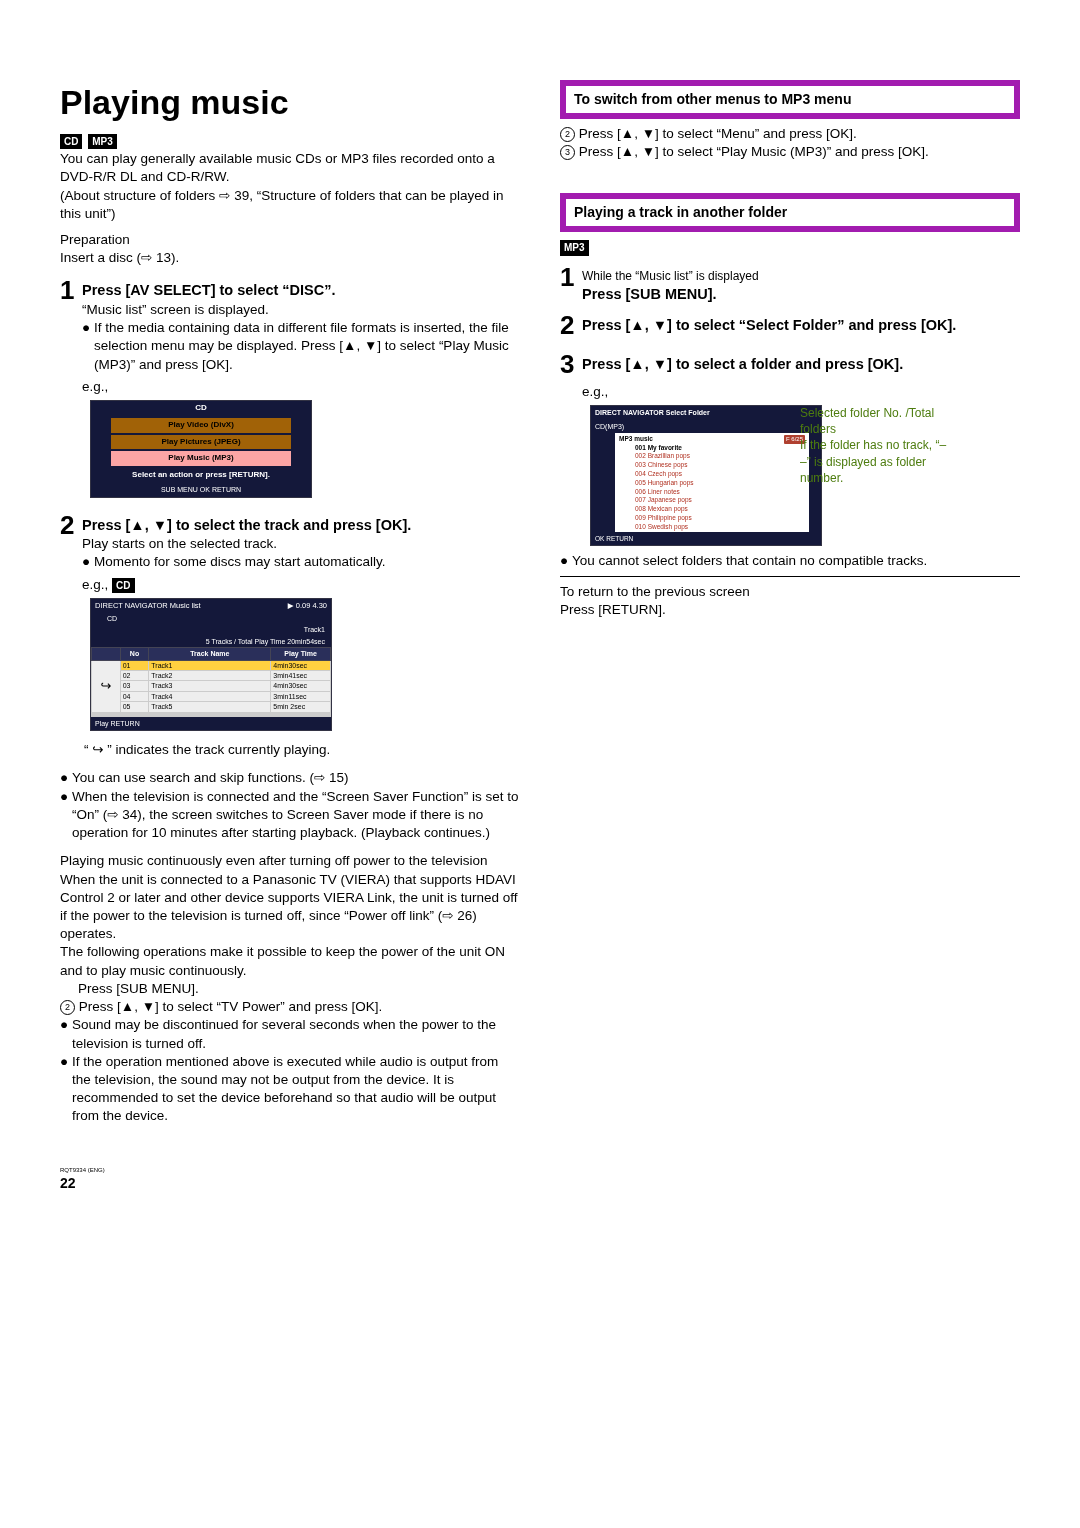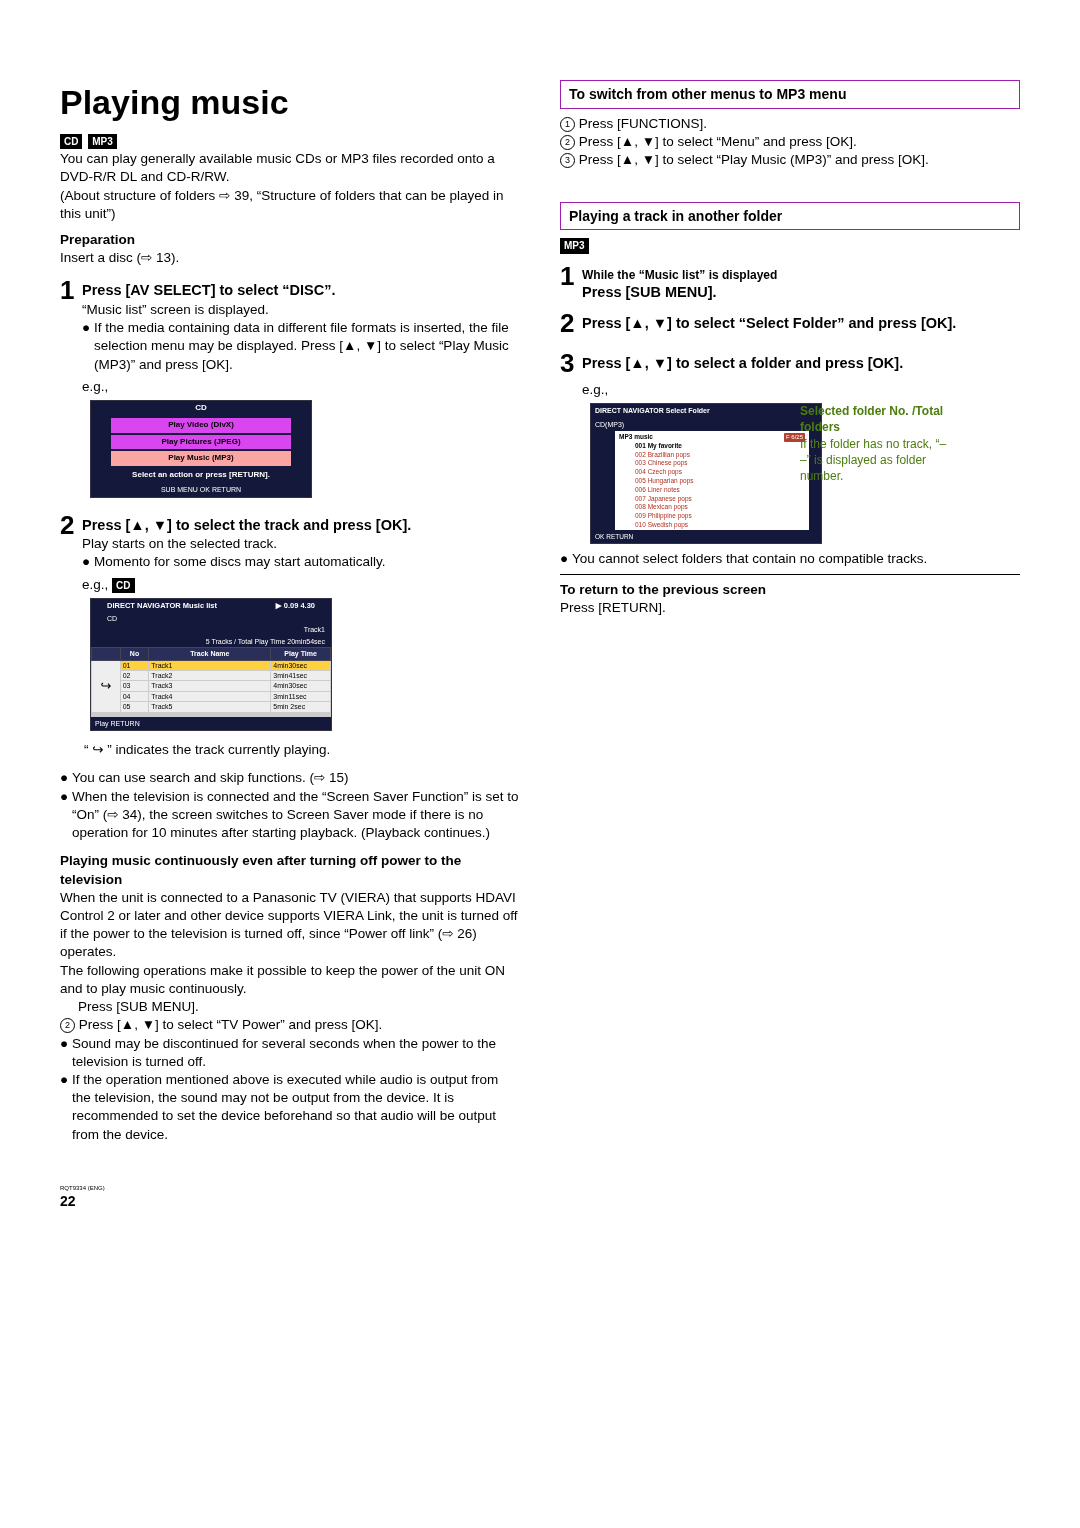--- a/index.html
+++ b/index.html
@@ -53,24 +53,24 @@
   .indented {
     margin-left: 24px;
   }
   .bullet {
     display: flex;
   }
   .bullet-mark {
     min-width: 12px;
   }
   .bold {
-    font-weight: bold;
+    font-weight: normal;
   }
   .box-heading {
-    border: 1px solid #a21caf;
+    border: 6px solid #a21caf;
     padding: 4px 8px;
     font-weight: bold;
     font-size: 14px;
     margin-bottom: 6px;
   }
   .circnum {
     display: inline-block;
     border: 1px solid #000;
     border-radius: 50%;
     width: 13px;
@@ -89,21 +89,21 @@
     color: #fff;
     font-size: 8px;
     margin: 4px 0 10px 30px;
   }
   .fig-cd-sel .title {
     text-align: center;
     font-weight: bold;
     padding: 2px;
   }
   .fig-cd-sel .row {
-    background: #d946ef;
+    background: #a16207;
     color: #000;
     margin: 2px 20px;
     padding: 2px;
     text-align: center;
     font-weight: bold;
   }
   .fig-cd-sel .row.sel {
     background: #fca5a5;
   }
   .fig-cd-sel .hint {
@@ -122,22 +122,22 @@
     width: 240px;
     border: 1px solid #334;
     margin: 4px 0 10px 30px;
     font-size: 7.5px;
     background: #14183a;
     color: #fff;
   }
   .fig-musiclist .hdr {
     display: flex;
     justify-content: space-between;
-    padding: 2px 16px;
-    font-weight: bold;
+    padding: 2px 4px;
+    font-weight: normal;
   }
   .fig-musiclist .sub {
     padding: 1px 6px 1px 16px;
     font-size: 7px;
   }
   .fig-musiclist table {
     width: 100%;
     border-collapse: collapse;
     background: #eee;
     color: #000;
@@ -389,21 +389,20 @@
         <div>Sound may be discontinued for several seconds when the power to the television is turned off.</div>
       </div>
     <div class="bullet">
         <div class="bullet-mark">●</div>
         <div>If the operation mentioned above is executed while audio is output from the television, the sound may not be output from the device. It is recommended to set the device beforehand so that audio will be output from the device.</div>
       </div>
   </div>
 
   <div class="col">
     <div class="box-heading">To switch from other menus to MP3 menu</div>
-    <div><span class="circnum">1</span> <span>Press [FUNCTIONS].</span></div>
     <div><span class="circnum">2</span> <span>Press [▲, ▼] to select “Menu” and press [OK].</span></div>
     <div><span class="circnum">3</span> <span>Press [▲, ▼] to select “Play Music (MP3)” and press [OK].</span></div>
 
     <div class="box-heading" style="margin-top:32px">Playing a track in another folder</div>
     <div><span class="badge">MP3</span></div>
 
     <div class="step-block" style="margin-top:4px">
       <div class="section-num">1</div>
       <div class="step-content">
         <div class="bold" style="font-size:12px">While the “Music list” is displayed</div>

